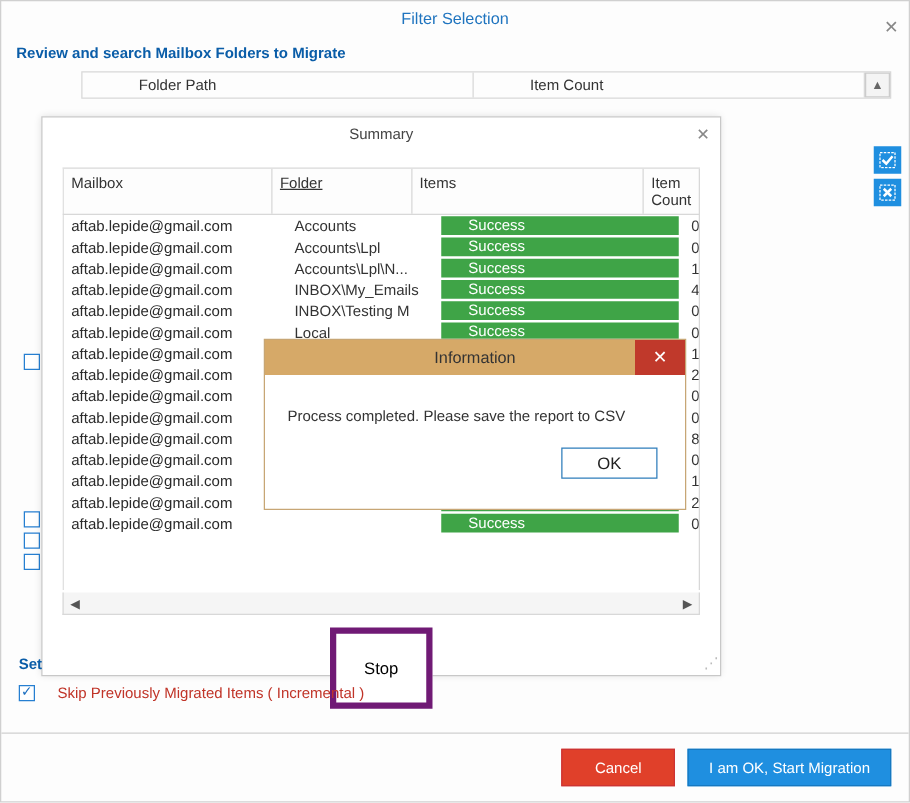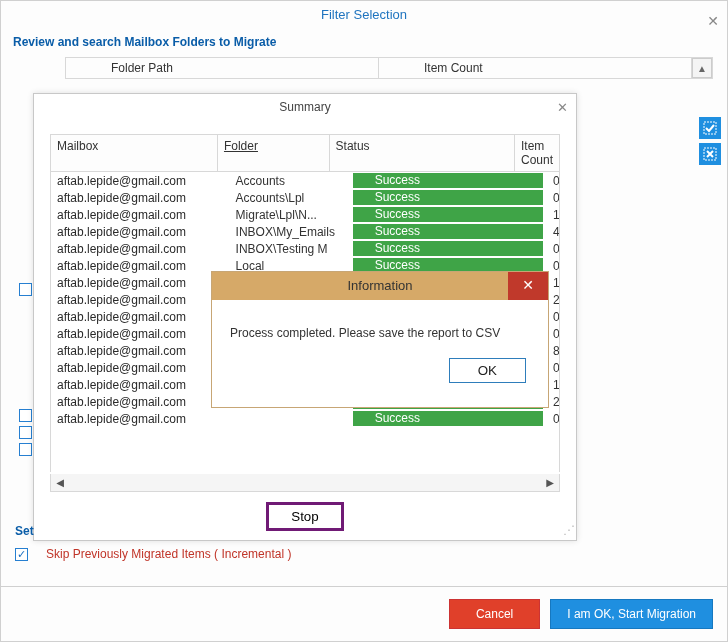--- a/index.html
+++ b/index.html
@@ -32,21 +32,21 @@
   .gh.m{width:180px;} .gh.f{width:120px;text-decoration:underline;} .gh.s{width:200px;} .gh.c{flex:1;border-right:0;}
   .grid-body { border-left:1px solid #d8d8d8;border-right:1px solid #d8d8d8; height:300px; overflow:hidden;}
   .row { display:flex; align-items:center; height:17px;}
   .cell { padding:1px 6px; overflow:hidden; white-space:nowrap; text-overflow:ellipsis;}
   .cell.m{width:180px;color:#2a2a2a;} .cell.f{width:120px;} .cell.c{flex:1;}
   .cell.s{width:200px;padding:1px 4px;}
   .badge { display:block; background:#3fa447; color:#fff; padding:0 22px; line-height:15px; height:15px; border-radius:0;}
   .hscroll { display:flex; border:1px solid #d8d8d8; border-top:0; margin:0 16px 10px 16px; height:18px; align-items:center; background:#f5f5f5;}
   .hscroll .ar{width:18px;text-align:center;color:#555;cursor:pointer;font-size:10px;}
   .hscroll .track{flex:1;}
-  .stop-btn { display:block; margin:6px auto; border:3px solid #701a75; padding:4px 22px; cursor:pointer; background:#fff;}
+  .stop-btn { display:block; margin:6px auto; border:5px solid #701a75; padding:20px 22px; cursor:pointer; background:#fff;}
   .resize { position:absolute; right:3px; bottom:3px; color:#bbb; font-size:12px; pointer-events:none; letter-spacing:-2px;}
 
   
   .infodlg { position:absolute; left:210px; top:270px; width:338px; background:#fff; border:1px solid #c7a675; }
   .infodlg-title { background:#d6a968; color:#333; height:28px; line-height:28px; text-align:center; position:relative; font-size:13px;}
   .infodlg-title .close { position:absolute; right:0; top:0; width:40px; height:28px; background:#c0392b; color:#fff; text-align:center; line-height:26px; cursor:pointer; font-size:14px;}
   .infodlg-body { padding:26px 18px 18px 18px; color:#333; font-size:12px; }
   .ok-btn { float:right; margin:18px 4px 6px 0; border:1px solid #2e7dbb; background:#fff; padding:4px 28px; cursor:pointer; color:#222;}
 
   
@@ -100,21 +100,21 @@
 
 <div class="summary">
   <div class="summary-title">
     <span>Summary</span>
     <span class="close">✕</span>
   </div>
   <div class="grid">
     <div class="grid-head">
       <div class="gh m">Mailbox</div>
       <div class="gh f">Folder</div>
-      <div class="gh s">Status</div>
+      <div class="gh s">Items</div>
       <div class="gh c">Item Count</div>
     </div>
     <div class="grid-body" id="grid-body">
         <div class="row">
           <div class="cell m">aftab.lepide@gmail.com</div>
           <div class="cell f">Accounts</div>
           <div class="cell s">
             <span class="badge">Success</span>
           </div>
           <div class="cell c">0</div>
@@ -122,21 +122,21 @@
         <div class="row">
           <div class="cell m">aftab.lepide@gmail.com</div>
           <div class="cell f">Accounts\Lpl</div>
           <div class="cell s">
             <span class="badge">Success</span>
           </div>
           <div class="cell c">0</div>
         </div>
         <div class="row">
           <div class="cell m">aftab.lepide@gmail.com</div>
-          <div class="cell f">Migrate\Lpl\N...</div>
+          <div class="cell f">Accounts\Lpl\N...</div>
           <div class="cell s">
             <span class="badge">Success</span>
           </div>
           <div class="cell c">19</div>
         </div>
         <div class="row">
           <div class="cell m">aftab.lepide@gmail.com</div>
           <div class="cell f">INBOX\My_Emails</div>
           <div class="cell s">
             <span class="badge">Success</span>

